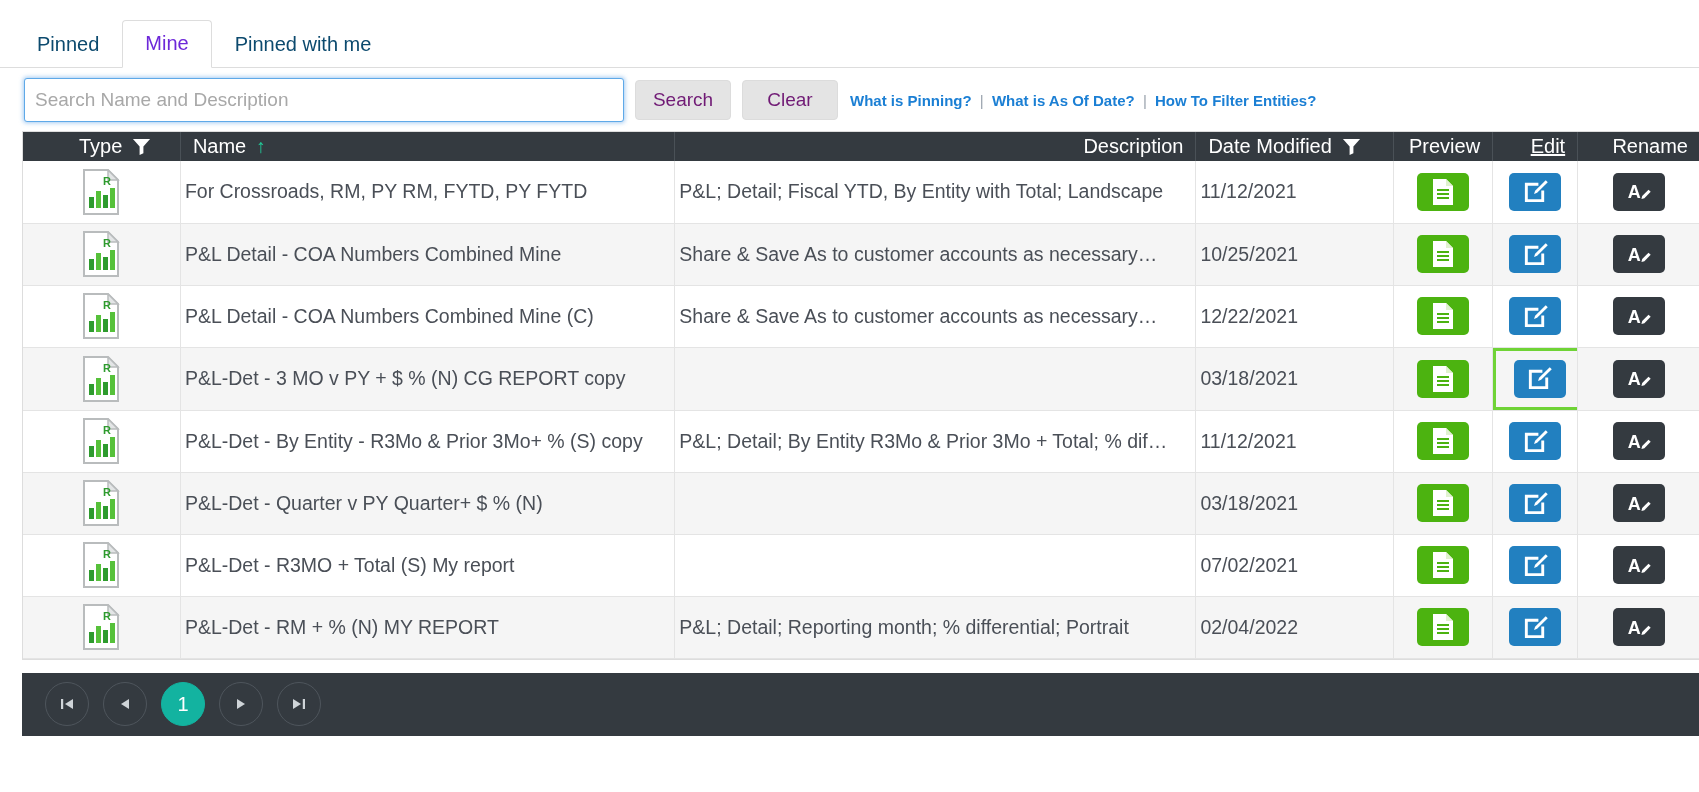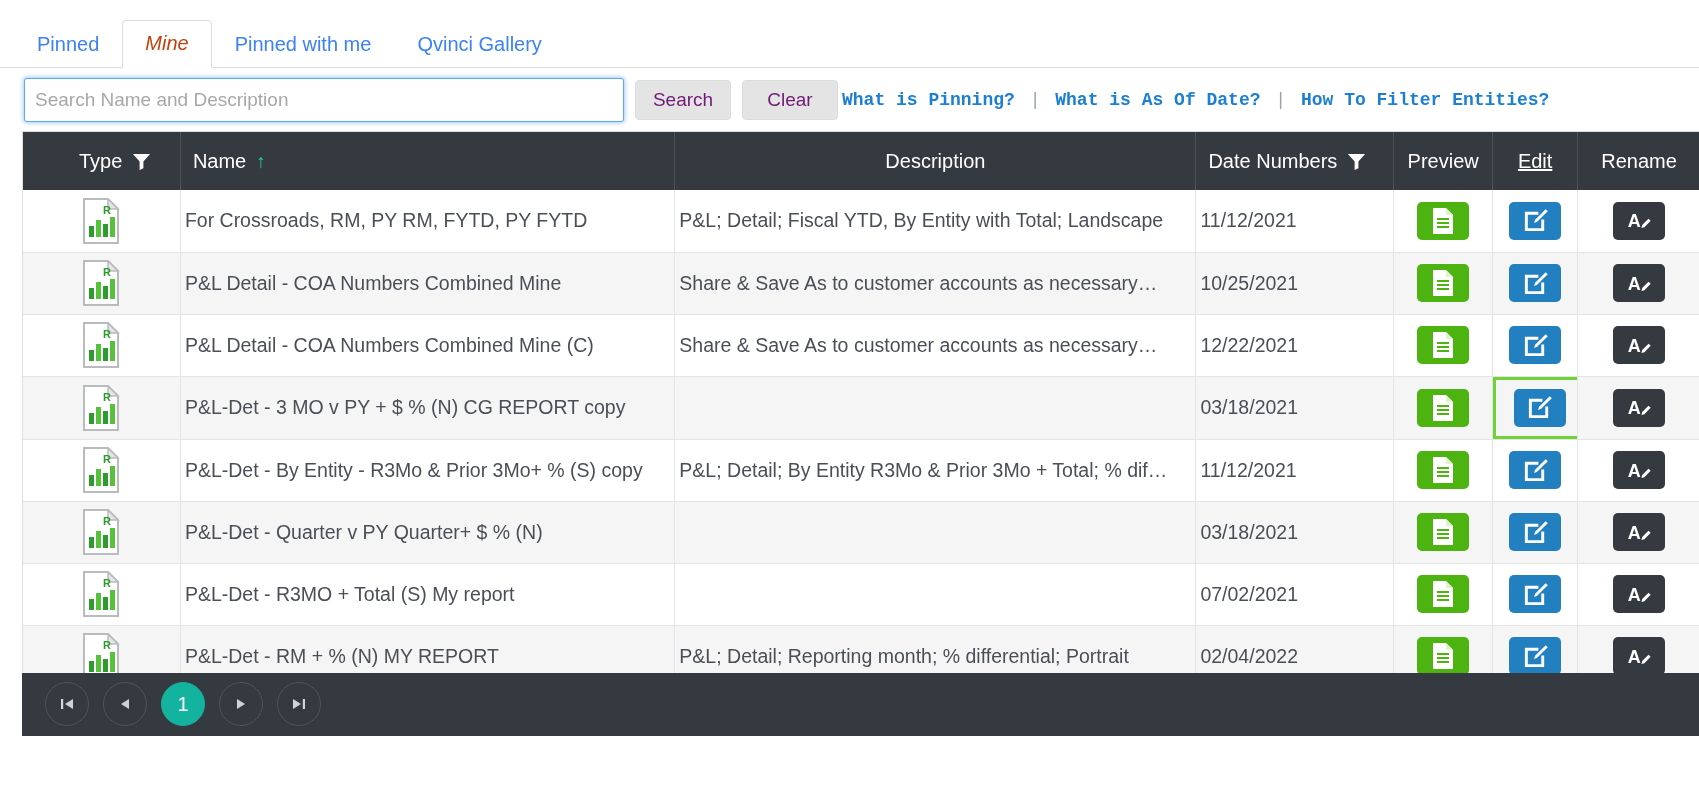--- a/index.html
+++ b/index.html
@@ -16,37 +16,36 @@
   .tabs {
     position: absolute; left: 0; top: 0;
     width: 1699px; height: 68px;
     display: flex; align-items: flex-end;
     padding-left: 14px;
     border-bottom: 1px solid #dddddd;
     background: #ffffff;
   }
   .tab {
     font-size: 20px;
-    color: #3b82f6;
+    color: #0c4a6e;
     padding: 10px 22px 12px 22px;
     cursor: pointer;
     line-height: 1.2;
     white-space: nowrap;
     border: 1px solid transparent;
     border-bottom: none;
     position: relative;
     top: 1px;
   }
   .tab.active {
-    color: #c2410c;
+    color: #6d28d9;
     background: #ffffff;
     border: 1px solid #dddddd;
     border-bottom: 1px solid #ffffff;
     border-radius: 4px 4px 0 0;
-    font-style: italic;
   }
 
   
   .toolbar {
     position: absolute; left: 14px; top: 69px;
     width: 1685px; height: 62px;
     display: flex; align-items: center;
     background: #fff;
     padding-left: 10px;
   }
@@ -70,25 +69,24 @@
     margin-left: 11px;
     background: #e4e4e4;
     border: 1px solid #dcdcdc;
     border-radius: 4px;
     color: #701a75;
     font-size: 19px;
     cursor: pointer;
     font-family: "Liberation Sans", sans-serif;
   }
   .help-links {
-    margin-left: 4px;
-    font-size: 18px;
+    margin-left: 12px;
+    font-size: 15px;
     color: #1b7fd4;
     white-space: nowrap;
-    font-family: Liberation Mono, monospace;
   }
   .help-links a { color: #1b7fd4; text-decoration: none; cursor: pointer; font-weight: bold; }
   .help-links .sep { color: #9aa3ad; margin: 0 4px; font-weight: normal; }
 
   
   .grid {
     position: absolute; left: 22px; top: 131px;
     width: 1677px;
     border: 1px solid #dddddd;
     border-right: none;
@@ -97,22 +95,22 @@
   table.grid-table {
     border-collapse: collapse;
     width: 1677px;
     table-layout: fixed;
   }
   thead th {
     background: #343a40;
     color: #ffffff;
     font-size: 20px;
     font-weight: normal;
-    text-align: center;
-    height: 58px;
+    text-align: right;
+    height: 29px;
     padding: 0 12px;
     border-right: 1px solid #4a5157;
     vertical-align: middle;
     white-space: nowrap;
     overflow: hidden;
   }
   thead th.c-type    { width: 148px; padding-left: 56px; }
   thead th.c-name    { width: 465px; }
   thead th.c-desc    { width: 490px; }
   thead th.c-date    { width: 186px; }
@@ -206,21 +204,20 @@
 </style>
 </head>
 <body>
 
 <div class="app">
 
   <div class="tabs">
     <div class="tab"><span>Pinned</span></div>
     <div class="tab active"><span>Mine</span></div>
     <div class="tab"><span>Pinned with me</span></div>
-    <div class="tab"><span>Qvinci Gallery</span></div>
   </div>
 
   <div class="left-edge"></div>
 
   <div class="toolbar">
     <div class="search-wrap">
       <input class="search-input" type="text" placeholder="Search Name and Description" style="">
     </div>
     <button class="btn-gray">Search</button>
     <button class="btn-gray">Clear</button>
@@ -251,21 +248,21 @@
             <div class="hdr-inner">
               <span>Name</span>
               <span class="sort-arrow">↑</span>
             </div>
           </th>
           <th class="c-desc">
             <span>Description</span>
           </th>
           <th class="c-date">
             <div class="hdr-inner">
-              <span>Date Numbers</span>
+              <span>Date Modified</span>
               <span class="filter-icon">
                 <svg width="19" height="19" viewBox="0 0 20 20">
                     <path d="M1 2h18l-7 8v7l-4 2v-9z" fill="#ffffff"></path>
                   </svg>
               </span>
             </div>
           </th>
           <th class="c-prev">
             <span>Preview</span>
           </th>

